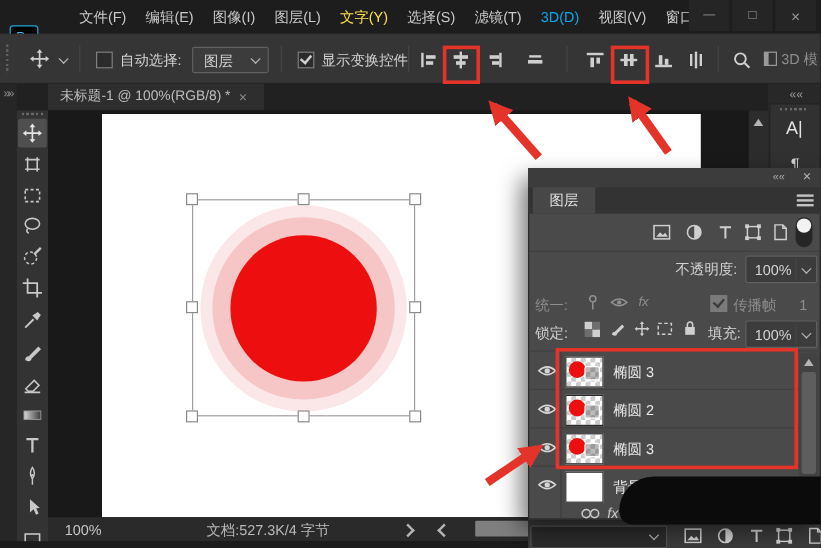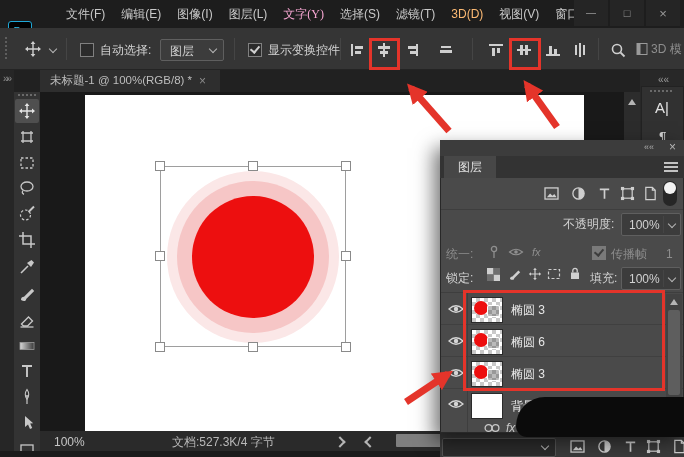--- a/index.html
+++ b/index.html
@@ -39,24 +39,24 @@
   <div class="a" style="left:0;top:0;width:684px;height:28px;background:#1d1d1d;"></div>
   <div class="a" style="left:8px;top:21px;width:22px;height:19px;background:#000000;border:1px solid #1fa8d8;border-radius:3px;
               display:flex;align-items:center;justify-content:center;">
     <span class="txt" style="color:#2fc4f2;font-size:11px;">Ps</span>
   </div>
   <div class="a" style="left:42px;top:0;height:28px;display:flex;align-items:center;margin-left:16px;">
     <span class="txt" style="padding:0 8px;color:#c9c9c9;">文件(F)</span>
     <span class="txt" style="padding:0 8px;color:#c9c9c9;">编辑(E)</span>
     <span class="txt" style="padding:0 8px;color:#c9c9c9;">图像(I)</span>
     <span class="txt" style="padding:0 8px;color:#c9c9c9;">图层(L)</span>
-    <span class="txt" style="padding:0 8px;color:#f9a8d4;font-family:Liberation Serif, serif;">文字(Y)</span>
+    <span class="txt" style="padding:0 8px;color:#fde047;">文字(Y)</span>
     <span class="txt" style="padding:0 8px;color:#c9c9c9;">选择(S)</span>
     <span class="txt" style="padding:0 8px;color:#c9c9c9;">滤镜(T)</span>
-    <span class="txt" style="padding:0 8px;color:#fdba74;">3D(D)</span>
+    <span class="txt" style="padding:0 8px;color:#0ea5e9;">3D(D)</span>
     <span class="txt" style="padding:0 8px;color:#c9c9c9;">视图(V)</span>
     <span class="txt" style="padding:0 8px;color:#c9c9c9;">窗口(W)</span>
   </div>
   <div class="a" style="right:4px;top:0;height:26px;display:flex;">
     <div style="width:34px;display:flex;align-items:center;justify-content:center;background:#252525;margin-left:2px;">
       <span class="txt" style="color:#9a9a9a;font-size:10px;">—</span>
     </div>
     <div style="width:34px;display:flex;align-items:center;justify-content:center;background:#252525;margin-left:2px;">
       <span class="txt" style="color:#9a9a9a;font-size:11px;">□</span>
     </div>
@@ -371,21 +371,21 @@
   <span class="a txt" style="left:511px;top:304px;color:#e8e8e8;">椭圆 3</span>
 
   <div class="a" style="left:441px;top:325px;width:242px;height:32px;border-bottom:1px solid #404040;box-sizing:border-box;"></div>
   <svg class="a" style="left:448px;top:335px;" width="16" height="12" viewBox="0 0 16 12">
     <path d="M1 6Q8 -0.5 15 6Q8 12.5 1 6z" stroke="#d5d5d5" stroke-width="1.3" fill="none"></path>
       <circle cx="8" cy="6" r="2.2" fill="#d5d5d5"></circle>
   </svg>
   <div class="a checker" style="left:471px;top:329px;width:30px;height:24px;border:1px solid #2a2a2a;"></div>
   <div class="a" style="left:474px;top:333px;width:14px;height:14px;border-radius:50%;background:var(--c-inner,#ed0f0f);"></div>
   <div class="a" style="left:487px;top:337px;width:11px;height:10px;border:1.6px solid #fff;border-radius:2px;background:rgba(60,60,60,.35);"></div>
-  <span class="a txt" style="left:511px;top:336px;color:#e8e8e8;">椭圆 6</span>
+  <span class="a txt" style="left:511px;top:336px;color:#e8e8e8;">椭圆 2</span>
 
   <div class="a" style="left:441px;top:357px;width:242px;height:32px;border-bottom:1px solid #404040;box-sizing:border-box;"></div>
   <svg class="a" style="left:448px;top:367px;" width="16" height="12" viewBox="0 0 16 12">
     <path d="M1 6Q8 -0.5 15 6Q8 12.5 1 6z" stroke="#d5d5d5" stroke-width="1.3" fill="none"></path>
       <circle cx="8" cy="6" r="2.2" fill="#d5d5d5"></circle>
   </svg>
   <div class="a checker" style="left:471px;top:361px;width:30px;height:24px;border:1px solid #2a2a2a;"></div>
   <div class="a" style="left:474px;top:365px;width:14px;height:14px;border-radius:50%;background:var(--c-inner,#ed0f0f);"></div>
   <div class="a" style="left:487px;top:369px;width:11px;height:10px;border:1.6px solid #fff;border-radius:2px;background:rgba(60,60,60,.35);"></div>
   <span class="a txt" style="left:511px;top:368px;color:#e8e8e8;">椭圆 3</span>

